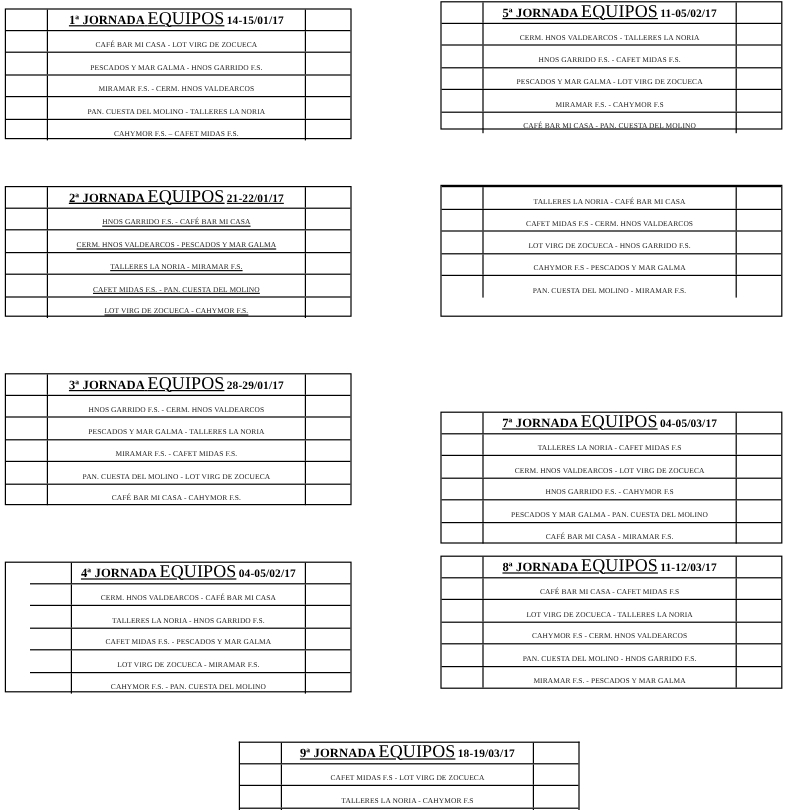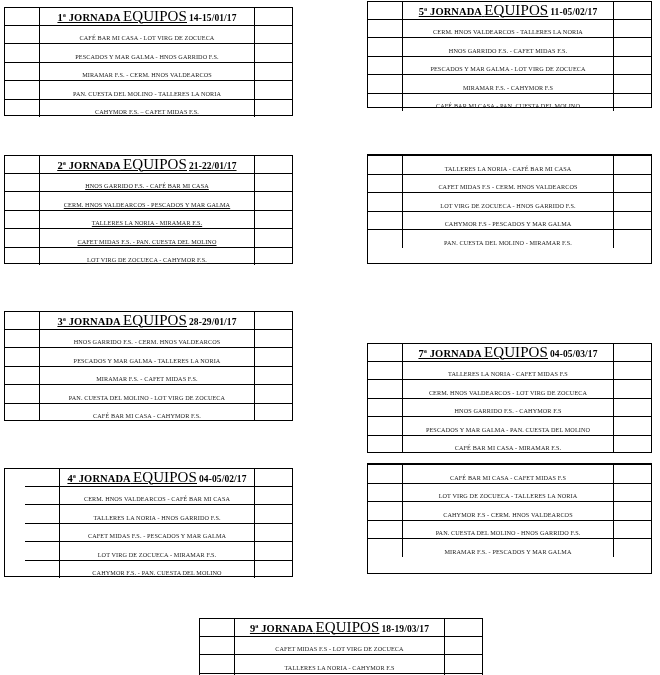--- a/index.html
+++ b/index.html
@@ -278,20 +278,28 @@
       <div class="cell-side right"></div>
     </div>
   <div class="row">
       <div class="cell-side left"></div>
       <div class="cell-main">CAHYMOR F.S.  -  PAN. CUESTA DEL MOLINO</div>
       <div class="cell-side right"></div>
     </div>
 </div>
 
 <div class="jornada" style="left:367px; top:463px; width:285px; height:111px;">
+  <div class="row header">
+    <div class="cell-side left"></div>
+    <div class="cell-main">
+      <span class="hdr-title"><span>8ª JORNADA</span> <span class="big">EQUIPOS</span></span>
+        <span class="hdr-date">11-12/03/17</span>
+    </div>
+    <div class="cell-side right"></div>
+  </div>
   <div class="row">
       <div class="cell-side left"></div>
       <div class="cell-main">CAFÉ BAR MI CASA  -  CAFET MIDAS  F.S</div>
       <div class="cell-side right"></div>
     </div>
   <div class="row">
       <div class="cell-side left"></div>
       <div class="cell-main">LOT VIRG DE ZOCUECA  -  TALLERES LA NORIA</div>
       <div class="cell-side right"></div>
     </div>

